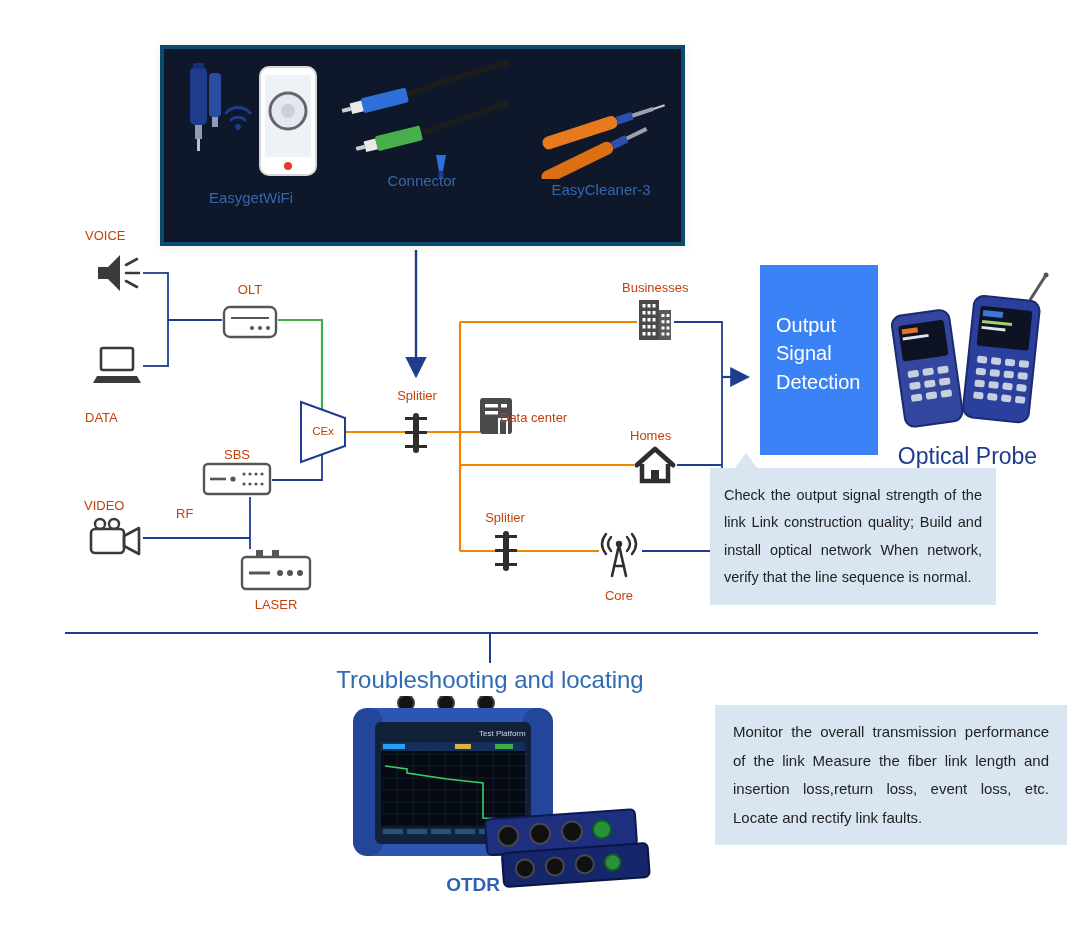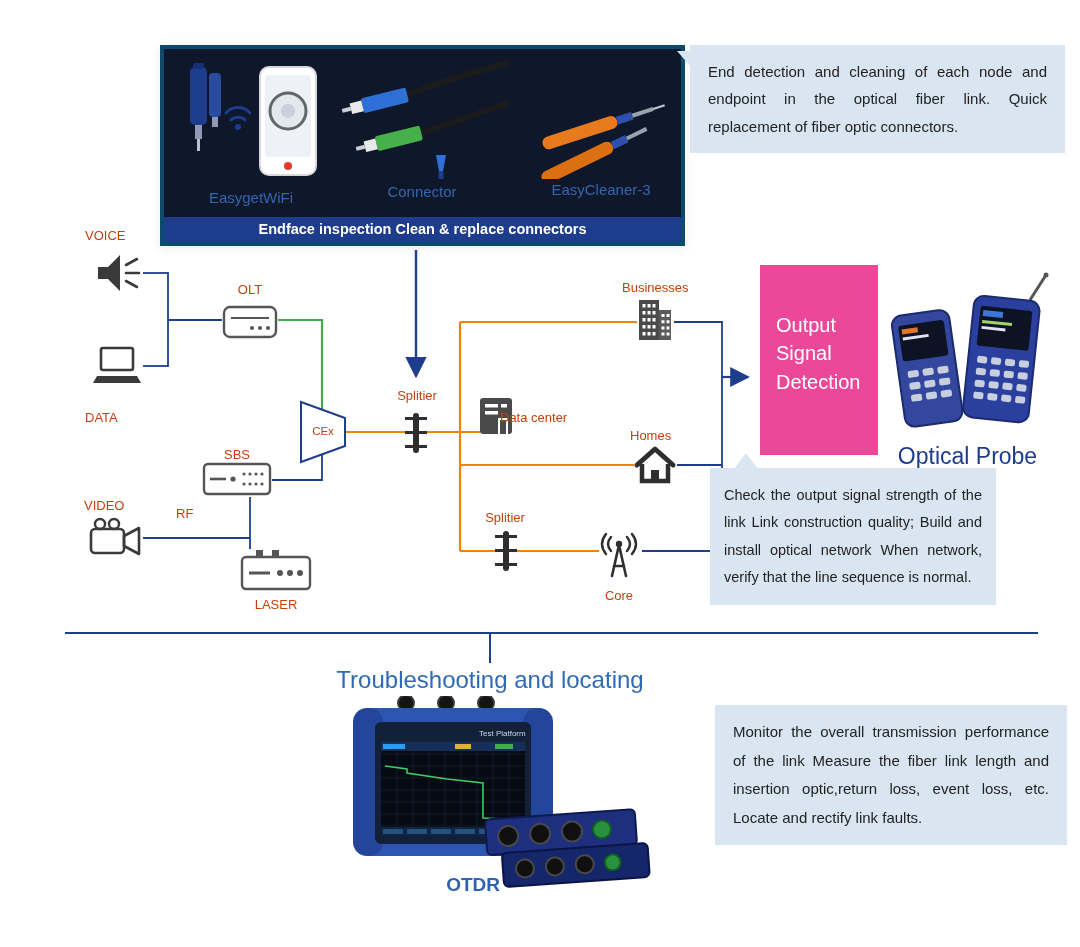--- a/index.html
+++ b/index.html
@@ -26,21 +26,21 @@
   .callout-mid { left:710px; top:468px; width:286px; font-size:14.5px; line-height:1.88; padding:14px 14px; }
   .callout-mid::before { content:""; position:absolute; left:24px; top:-15px;
              border-left:12px solid transparent; border-right:12px solid transparent;
              border-bottom:16px solid #d9e6f2; }
   .callout-bottom { left:715px; top:705px; width:352px; line-height:1.9; }
 
   
   .lbl { position:absolute; font-size:13px; color:#c2410c; white-space:nowrap; }
   .lbl-c { text-align:center; white-space:normal; }
 
-  .output-box { left:760px; top:265px; width:118px; height:190px; background:#ec4899;
+  .output-box { left:760px; top:265px; width:118px; height:190px; background:#3b82f6;
                 color:#fff; font-size:20px; line-height:1.42; font-weight:500;
                 padding:46px 8px 0 16px; }
   .probe-label { left:880px; top:443px; width:175px; text-align:center; font-size:23px;
                  color:#1e3c8c; font-weight:500; }
 
   .section-title { left:290px; top:666px; width:400px; text-align:center; font-size:24px;
                    color:#2f6bb5; font-weight:500; }
   .otdr-label { left:390px; top:874px; width:110px; text-align:right; font-size:19px;
                 color:#2f62b0; font-weight:700; }
 </style>
@@ -131,26 +131,24 @@
         <rect x="108" y="38.5" width="22" height="4" fill="#9aa2b0"></rect>
         <rect x="130" y="39.5" width="12" height="2" fill="#c4c9d2"></rect>
       </g>
       <g transform="rotate(-26 70 66)">
         <rect x="10" y="60" width="78" height="13" rx="6" fill="#db6f12"></rect>
         <rect x="88" y="62.5" width="16" height="8" fill="#2f4fae"></rect>
         <rect x="104" y="64.5" width="22" height="4" fill="#9aa2b0"></rect>
       </g>
     </svg>
     <div class="product-label" style="left:12px;top:140px;width:150px">EasygetWiFi</div>
-    <div class="product-label" style="left:168px;top:134px;width:180px">Connector</div>
+    <div class="product-label" style="left:168px;top:123px;width:180px">Connector</div>
     <div class="product-label" style="left:362px;top:132px;width:150px">EasyCleaner-3</div>
-    <div class="banner">Endface inspection Clean &amp; replace connectors</div>
   </div>
 
-  <div class="callout callout-top">End detection and cleaning of each node and endpoint in the optical fiber link. Quick replacement of fiber optic connectors.</div>
 
   <div class="lbl" style="left:85px;top:228px">VOICE</div>
   <svg class="abs" style="left:95px;top:250px" width="48" height="46" viewBox="0 0 48 46">
     <polygon points="3,17 13,17 25,5 25,41 13,29 3,29" fill="#3a3a3a"></polygon>
     <path d="M31 15 L42 9 M31 23 H44 M31 31 L42 37" stroke="#3a3a3a" stroke-width="2.6" fill="none" stroke-linecap="round"></path>
   </svg>
 
   <svg class="abs" style="left:92px;top:345px" width="50" height="42" viewBox="0 0 50 42">
     <rect x="9" y="3" width="32" height="22" rx="2" fill="none" stroke="#3a3a3a" stroke-width="2.6"></rect>
     <path d="M5 31 H45 L49 38 H1 Z" fill="#3a3a3a"></path>
@@ -353,15 +351,15 @@
     <g transform="rotate(-4 240 172)">
       <rect x="168" y="152" width="146" height="34" rx="5" fill="#16266b" stroke="#0a1545" stroke-width="2"></rect>
       <circle cx="190" cy="169" r="9" fill="#101010" stroke="#494949" stroke-width="2"></circle>
       <circle cx="220" cy="169" r="9" fill="#101010" stroke="#494949" stroke-width="2"></circle>
       <circle cx="250" cy="169" r="9" fill="#101010" stroke="#494949" stroke-width="2"></circle>
       <circle cx="278" cy="169" r="8" fill="#27913b" stroke="#145a22" stroke-width="2"></circle>
     </g>
   </svg>
   <div class="abs otdr-label">OTDR</div>
 
-  <div class="callout callout-bottom">Monitor the overall transmission performance of the link Measure the fiber link length and insertion optic,return loss, event loss, etc. Locate and rectify link faults.</div>
+  <div class="callout callout-bottom">Monitor the overall transmission performance of the link Measure the fiber link length and insertion loss,return loss, event loss, etc. Locate and rectify link faults.</div>
 
 </div>
 
 </body></html>

